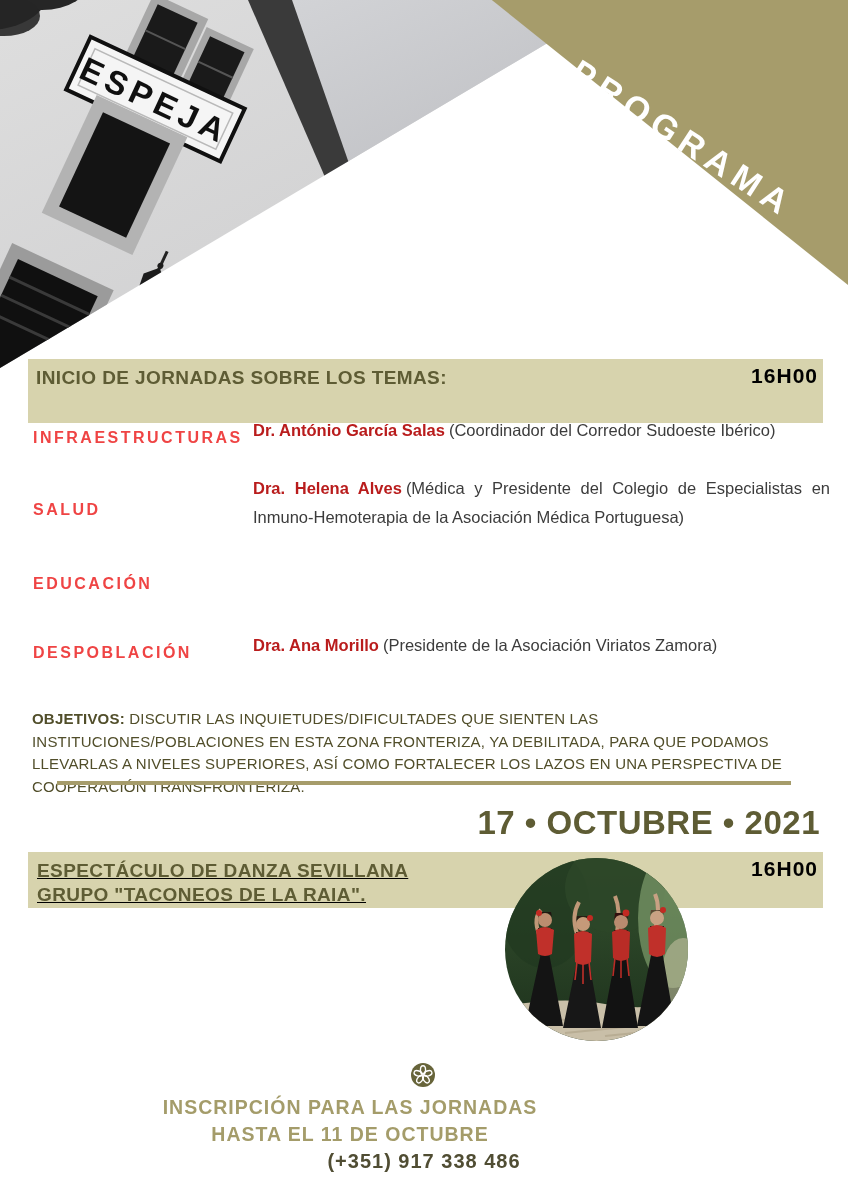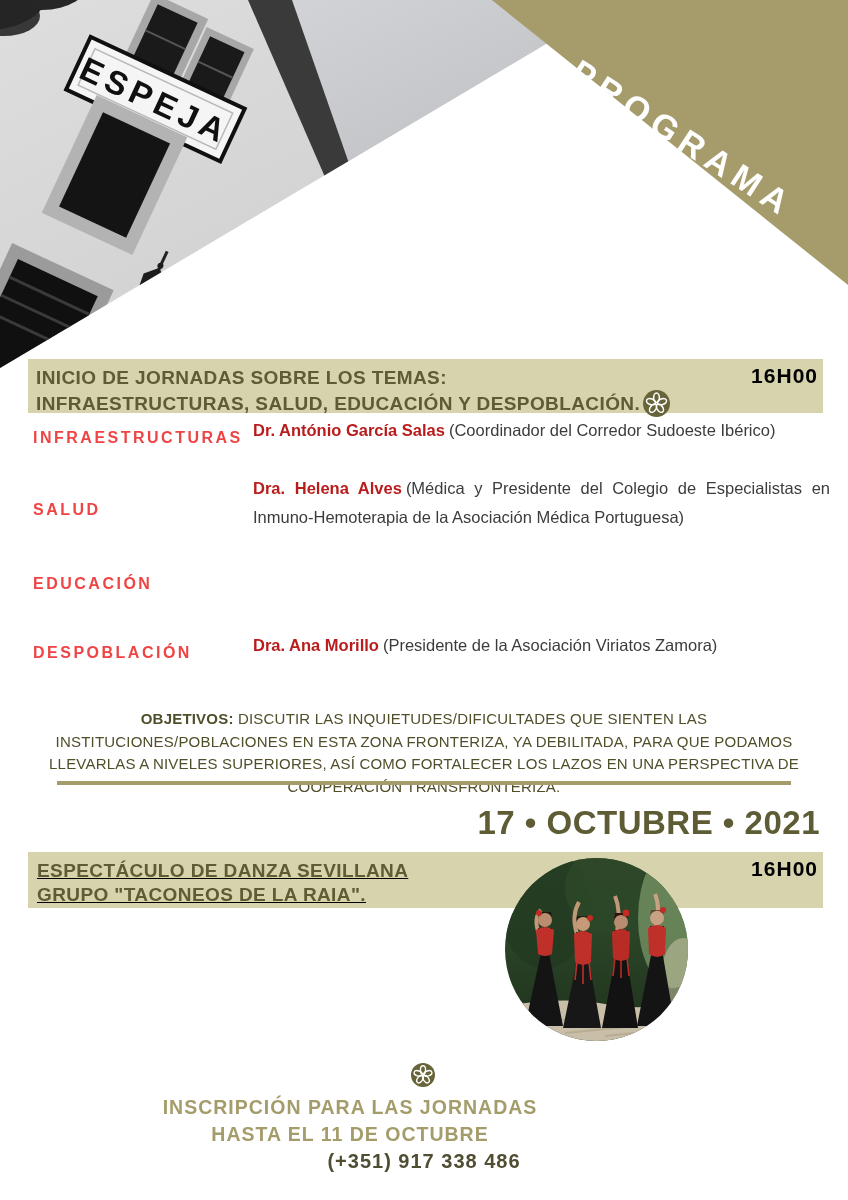--- a/index.html
+++ b/index.html
@@ -31,39 +31,39 @@
   
   .banner{
     position:absolute;left:28px;width:795px;background:#d7d3ad;
     padding:7px 10px 9px 9px;box-sizing:border-box;
   }
   .banner .bline{font-size:19px;font-weight:700;color:#5e5c34;letter-spacing:.4px;line-height:24px;white-space:nowrap;}
   .banner .time{
     position:absolute;top:5px;right:5px;
     color:#000000;font-size:21px;font-weight:700;letter-spacing:1px;
   }
-  #banner1{top:359px;height:54px;padding-left:8px;}
+  #banner1{top:359px;height:64px;padding-left:8px;}
   #banner2{top:852px;height:56px;text-decoration:underline;}
   .flower{vertical-align:-7px;margin-left:3px;}
   
   .row-label{
     position:absolute;left:33px;
     font-size:16px;font-weight:700;color:#ef4444;letter-spacing:2.5px;white-space:nowrap;
   }
   .row-text{
     position:absolute;left:253px;width:577px;
     font-size:16.5px;color:#3c3c3c;line-height:29px;
   }
   .row-text .speaker{font-weight:700;color:#b91c1c;}
   .row-text .role{margin-left:4px;}
   .justify{text-align:justify;}
   
   .objectives{
-    position:absolute;left:44px;top:708px;width:760px;
-    text-align:center;font-size:15px;line-height:22.5px;color:#514e2a;letter-spacing:.2px;
+    position:absolute;left:32px;top:708px;width:760px;
+    font-size:15px;line-height:22.5px;color:#514e2a;letter-spacing:.2px;
   }
   .objectives .obj-label{font-weight:700;}
   
   .divider{position:absolute;left:57px;top:781px;width:734px;height:4px;background:#a69c6b;}
   
   .circle-photo{
     position:absolute;left:505px;top:858px;width:183px;height:183px;
     border-radius:50%;overflow:hidden;z-index:5;
   }
   
@@ -152,30 +152,20 @@
       </g>
     </svg>
   </div>
 
   <div class="olive-tri"></div>
   <div class="ribbon">PROGRAMA</div>
 
 
   <div class="banner" id="banner1">
     <div class="bline">INICIO DE JORNADAS SOBRE LOS TEMAS:</div>
-    <div class="bline"><span>INFRAESTRUCTURAS, SALUD, EDUCACIÓN Y DESPOBLACIÓN.</span><svg class="flower" width="27" height="27" viewBox="0 0 30 30">
-          <circle cx="15" cy="15" r="15" fill="#67643a"></circle>
-          <g stroke="#ffffff" stroke-width="1.7" fill="none">
-            <ellipse cx="15" cy="8.6" rx="3.2" ry="5.2"></ellipse>
-            <ellipse cx="15" cy="8.6" rx="3.2" ry="5.2" transform="rotate(72 15 15)"></ellipse>
-            <ellipse cx="15" cy="8.6" rx="3.2" ry="5.2" transform="rotate(144 15 15)"></ellipse>
-            <ellipse cx="15" cy="8.6" rx="3.2" ry="5.2" transform="rotate(216 15 15)"></ellipse>
-            <ellipse cx="15" cy="8.6" rx="3.2" ry="5.2" transform="rotate(288 15 15)"></ellipse>
-          </g>
-        </svg></div>
     <div class="time">16H00</div>
   </div>
 
   <div class="row-label" style="top:429px">INFRAESTRUCTURAS</div>
   <div class="row-text" style="top:416px">
     <span class="speaker">Dr. António García Salas</span><span class="role">(Coordinador del Corredor Sudoeste Ibérico)</span>
   </div>
 
   <div class="row-label" style="top:501px">SALUD</div>
   <div class="row-text justify" style="top:474px">

